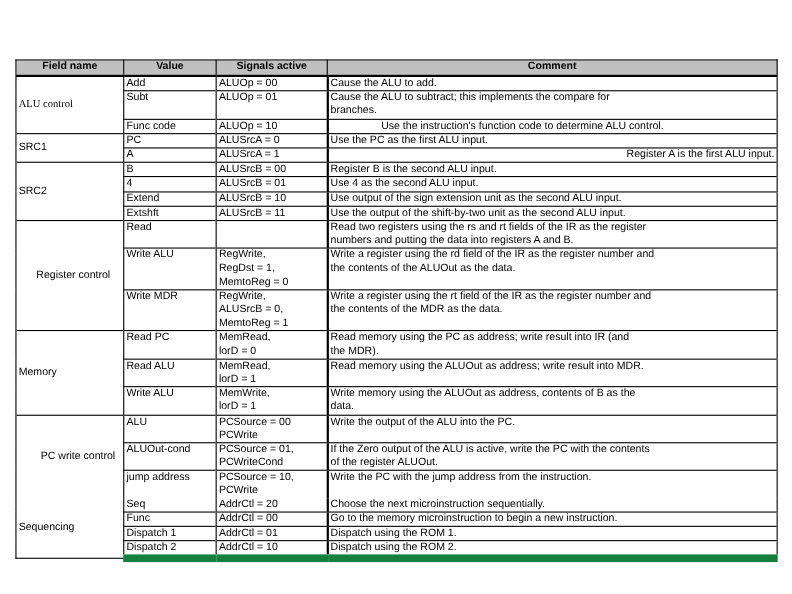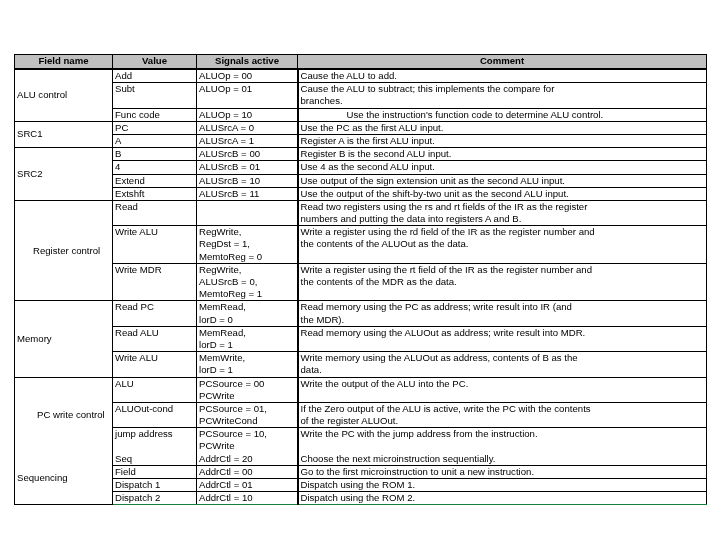--- a/index.html
+++ b/index.html
@@ -20,21 +20,21 @@
     height: 13px; padding: 0 2px; font-size: 9.6px;
   }
   table.mc td {
     border-left: 1px solid #000; border-right: 1px solid #000;
     padding: 0 2px; vertical-align: top; white-space: nowrap; overflow: hidden;
   }
   table.mc td.c4 { border-left: 2px solid #000; border-right: 1.5px solid #000; white-space: normal; }
   table.mc td.field { vertical-align: middle; }
   table.mc tr.gtop td { border-top: 1px solid #000; }
   table.mc tr.sub td.sv { border-top: 1px solid #000; }
-  table.mc tr.last td { border-bottom: 1px solid #15803d; }
+  table.mc tr.last td { border-bottom: 7px solid #15803d; }
   .line { display: block; height: 12.2px; }
 </style>
 </head>
 <body>
 
 <table class="mc">
   <colgroup>
       <col class="c1">
       <col class="c2">
       <col class="c3">
@@ -43,21 +43,21 @@
   <thead>
     <tr>
       <th>Field name</th>
       <th>Value</th>
       <th>Signals active</th>
       <th>Comment</th>
     </tr>
   </thead>
   <tbody id="tbody">
       <tr class="gtop">
-        <td class="field" rowspan="3" style="border-top: 1px solid rgb(0, 0, 0);"><span style="white-space: normal;">ALU control</span></td>
+        <td class="field" rowspan="3" style="border-top: 1px solid rgb(0, 0, 0);"><span style="white-space: normal; font-family: Liberation Serif, serif;">ALU control</span></td>
         <td class="sv">
           <span class="line">Add</span>
         </td>
         <td class="sv">
           <span class="line">ALUOp = 00</span>
         </td>
         <td class="c4" style="border-top: 1px solid rgb(0, 0, 0); margin-left: 39px;">
           <span class="line">Cause the ALU to add.</span>
         </td>
       </tr>
@@ -98,21 +98,21 @@
           <span class="line">Use the PC as the first ALU input.</span>
         </td>
       </tr>
       <tr class="sub">
         <td class="sv">
           <span class="line">A</span>
         </td>
         <td class="sv">
           <span class="line">ALUSrcA = 1</span>
         </td>
-        <td class="c4" style="border-top: 1px solid rgb(0, 0, 0);">
+        <td class="c4" style="border-top: 1px solid rgb(0, 0, 0); text-align: right;">
           <span class="line">Register A is the first ALU input.</span>
         </td>
       </tr>
       <tr class="gtop">
         <td class="field" rowspan="4" style="border-top: 1px solid rgb(0, 0, 0);"><span style="white-space: normal;">SRC2</span></td>
         <td class="sv">
           <span class="line">B</span>
         </td>
         <td class="sv">
           <span class="line">ALUSrcB = 00</span>
@@ -296,27 +296,27 @@
         </td>
         <td class="sv" style="border-top: none;">
           <span class="line">AddrCtl = 20</span>
         </td>
         <td class="c4" style="border-top: none; margin-top: 28px;">
           <span class="line">Choose the next microinstruction sequentially.</span>
         </td>
       </tr>
       <tr class="sub">
         <td class="sv">
-          <span class="line">Field</span>
+          <span class="line">Func</span>
         </td>
         <td class="sv">
           <span class="line">AddrCtl = 00</span>
         </td>
         <td class="c4" style="border-top: 1px solid rgb(0, 0, 0);">
-          <span class="line">Go to the first microinstruction to unit a new instruction.</span>
+          <span class="line">Go to the memory microinstruction to begin a new instruction.</span>
         </td>
       </tr>
       <tr class="sub">
         <td class="sv">
           <span class="line">Dispatch 1</span>
         </td>
         <td class="sv">
           <span class="line">AddrCtl = 01</span>
         </td>
         <td class="c4" style="border-top: 1px solid rgb(0, 0, 0);">

